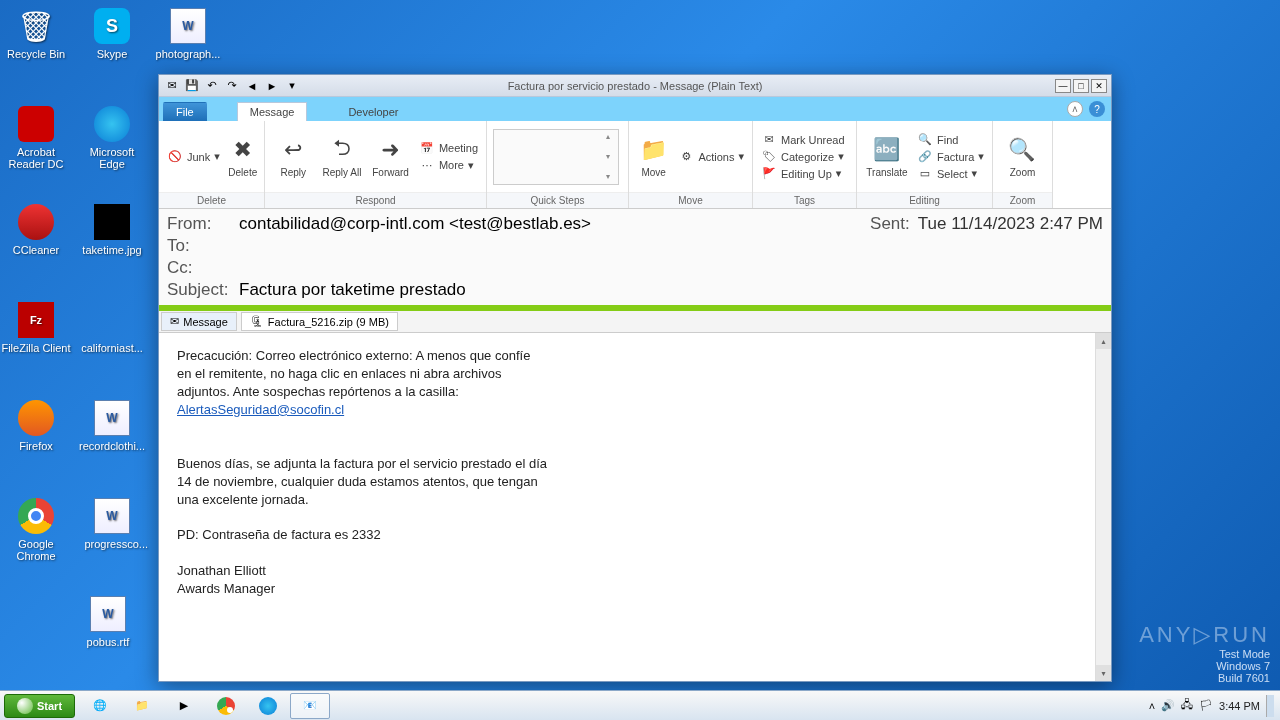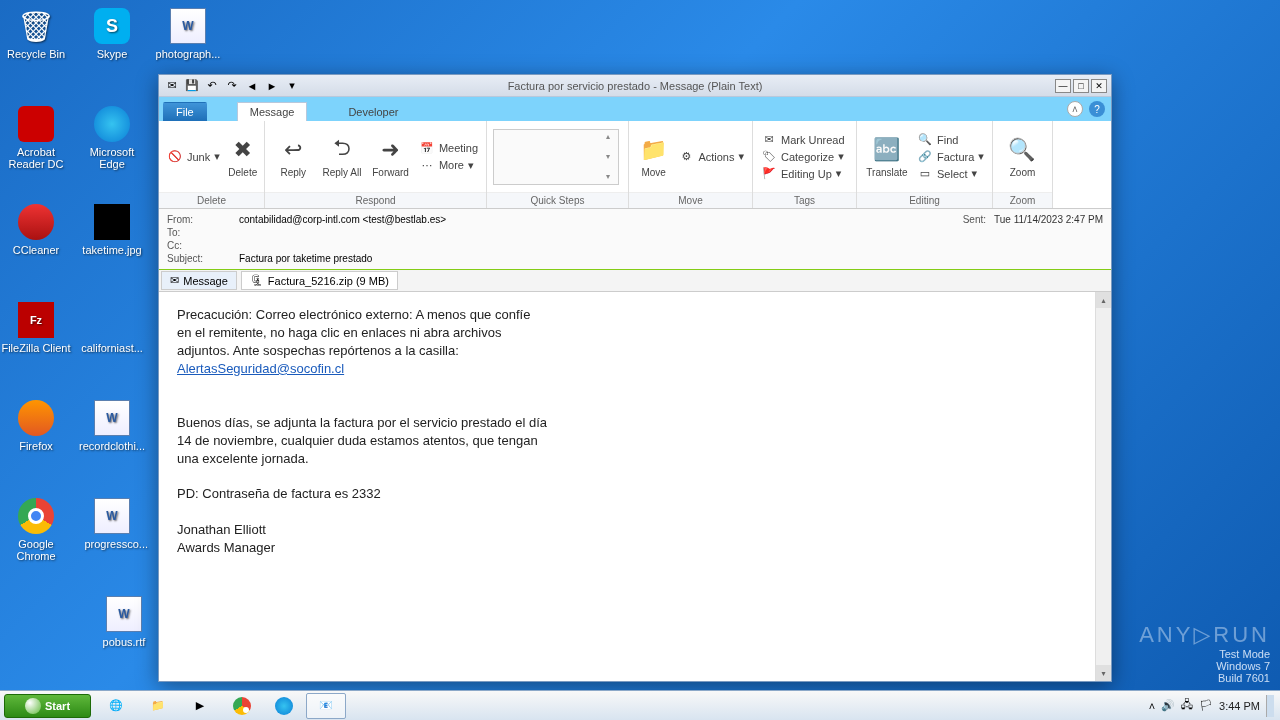--- a/index.html
+++ b/index.html
@@ -7,21 +7,21 @@
 body { background:linear-gradient(135deg,#1a6bc4 0%,#2a8ae8 40%,#0e5ab0 100%); position:relative; }
 
 
 .desktop { position:absolute; inset:0; }
 .dicon { position:absolute; width:72px; text-align:center; color:#fff; font-size:11px; text-shadow:1px 1px 2px rgba(0,0,0,.6); cursor:default; }
 .dicon .glyph { width:40px; height:40px; margin:0 auto 2px; display:flex; align-items:center; justify-content:center; }
 .dicon .lbl { line-height:12px; word-break:break-word; }
 
 
 .taskbar { position:absolute; left:0; right:0; bottom:0; height:30px; background:linear-gradient(#f8f8f8,#d8e4f0); border-top:1px solid #8ca8c8; display:flex; align-items:center; font-size:11px; }
-.start { height:24px; margin:0 4px; padding:0 20px; background:linear-gradient(#5fb83b,#2d8a15); color:#fff; border-radius:3px; display:flex; align-items:center; font-weight:bold; border:1px solid #1d6a08; }
+.start { height:24px; margin:0 4px; padding:0 12px; background:linear-gradient(#5fb83b,#2d8a15); color:#fff; border-radius:3px; display:flex; align-items:center; font-weight:bold; border:1px solid #1d6a08; }
 .start .orb { width:16px; height:16px; border-radius:50%; background:radial-gradient(circle at 30% 30%,#fff,#5fb83b); margin-right:4px; }
 .task-btn { width:40px; height:26px; margin:0 1px; border:1px solid transparent; border-radius:2px; display:flex; align-items:center; justify-content:center; }
 .task-btn.active { background:rgba(255,255,255,.5); border-color:#8ca8c8; }
 .tray { margin-left:auto; display:flex; align-items:center; padding:0 6px; gap:6px; }
 .clock { font-size:11px; color:#222; }
 
 
 .win { position:absolute; left:158px; top:74px; width:954px; height:608px; background:#fff; border:1px solid #7a9ac0; box-shadow:0 4px 20px rgba(0,0,0,.4); display:flex; flex-direction:column; }
 .qat { height:22px; background:linear-gradient(#e8edf5,#d4dce8); border-bottom:1px solid #b8c8dc; display:flex; align-items:center; position:relative; font-size:11px; }
 .qat .icons { display:flex; gap:6px; padding:0 6px; }
@@ -43,21 +43,21 @@
 .group-label { height:16px; text-align:center; font-size:10px; color:#666; background:#f5f7fa; border-top:1px solid #eee; display:flex; align-items:center; justify-content:center; position:relative; }
 .big-btn { width:48px; display:flex; flex-direction:column; align-items:center; justify-content:center; font-size:10px; color:#444; gap:2px; padding:2px; }
 .big-btn .ico { width:30px; height:30px; display:flex; align-items:center; justify-content:center; font-size:22px; }
 .sm-row { display:flex; align-items:center; gap:4px; font-size:11px; color:#444; padding:1px 2px; }
 .sm-row .ico { width:16px; height:14px; display:flex; align-items:center; justify-content:center; }
 .vstack { display:flex; flex-direction:column; gap:1px; }
 .qs-box { width:126px; height:56px; border:1px solid #ccc; background:#fafafa; position:relative; }
 .qs-box .arrow { position:absolute; right:2px; width:10px; font-size:8px; color:#888; }
 .qs-box .arrow.u{top:2px} .qs-box .arrow.d{top:22px} .qs-box .arrow.m{top:42px}
 
-.headers { border-bottom:1px solid #84cc16; font-size:10px; color:#555; padding:4px 8px; background:#fafafa; }
+.headers { border-bottom:6px solid #84cc16; font-size:17px; color:#555; padding:4px 8px; background:#fafafa; }
 .hrow { display:flex; padding:1px 0; }
 .hlabel { width:72px; }
 .hval { flex:1; color:#000; }
 .sent { margin-left:auto; color:#333; }
 .sent .lbl { color:#555; margin-right:8px; }
 
 .attach-bar { height:22px; border-bottom:1px solid #ccc; background:#f4f4f4; display:flex; align-items:center; font-size:11px; }
 .attach-tab { padding:2px 8px; border:1px solid #ccc; background:#fff; margin:0 2px; display:flex; align-items:center; gap:4px; }
 .attach-tab.sel { background:#e8f0fa; }
 
@@ -152,21 +152,21 @@
         <span class="i-chrome" style="width: 36px; height: 36px; display: flex; align-items: center; justify-content: center;"></span>
       </div>
       <div class="lbl">Google Chrome</div>
     </div>
     <div class="dicon" style="left: 76px; top: 496px; text-align: right;">
       <div class="glyph" style="font-size: 30px;">
         <span class="i-doc" style="width: 36px; height: 36px; display: flex; align-items: center; justify-content: center;"></span>
       </div>
       <div class="lbl">progressco...</div>
     </div>
-    <div class="dicon" style="left: 88px; top: 594px;">
+    <div class="dicon" style="left: 72px; top: 594px;">
       <div class="glyph" style="font-size: 30px;">
         <span class="i-doc" style="width: 36px; height: 36px; display: flex; align-items: center; justify-content: center;"></span>
       </div>
       <div class="lbl">pobus.rtf</div>
     </div>
   </div>
 
 <div class="win">
   <div class="qat">
     <div class="icons">

